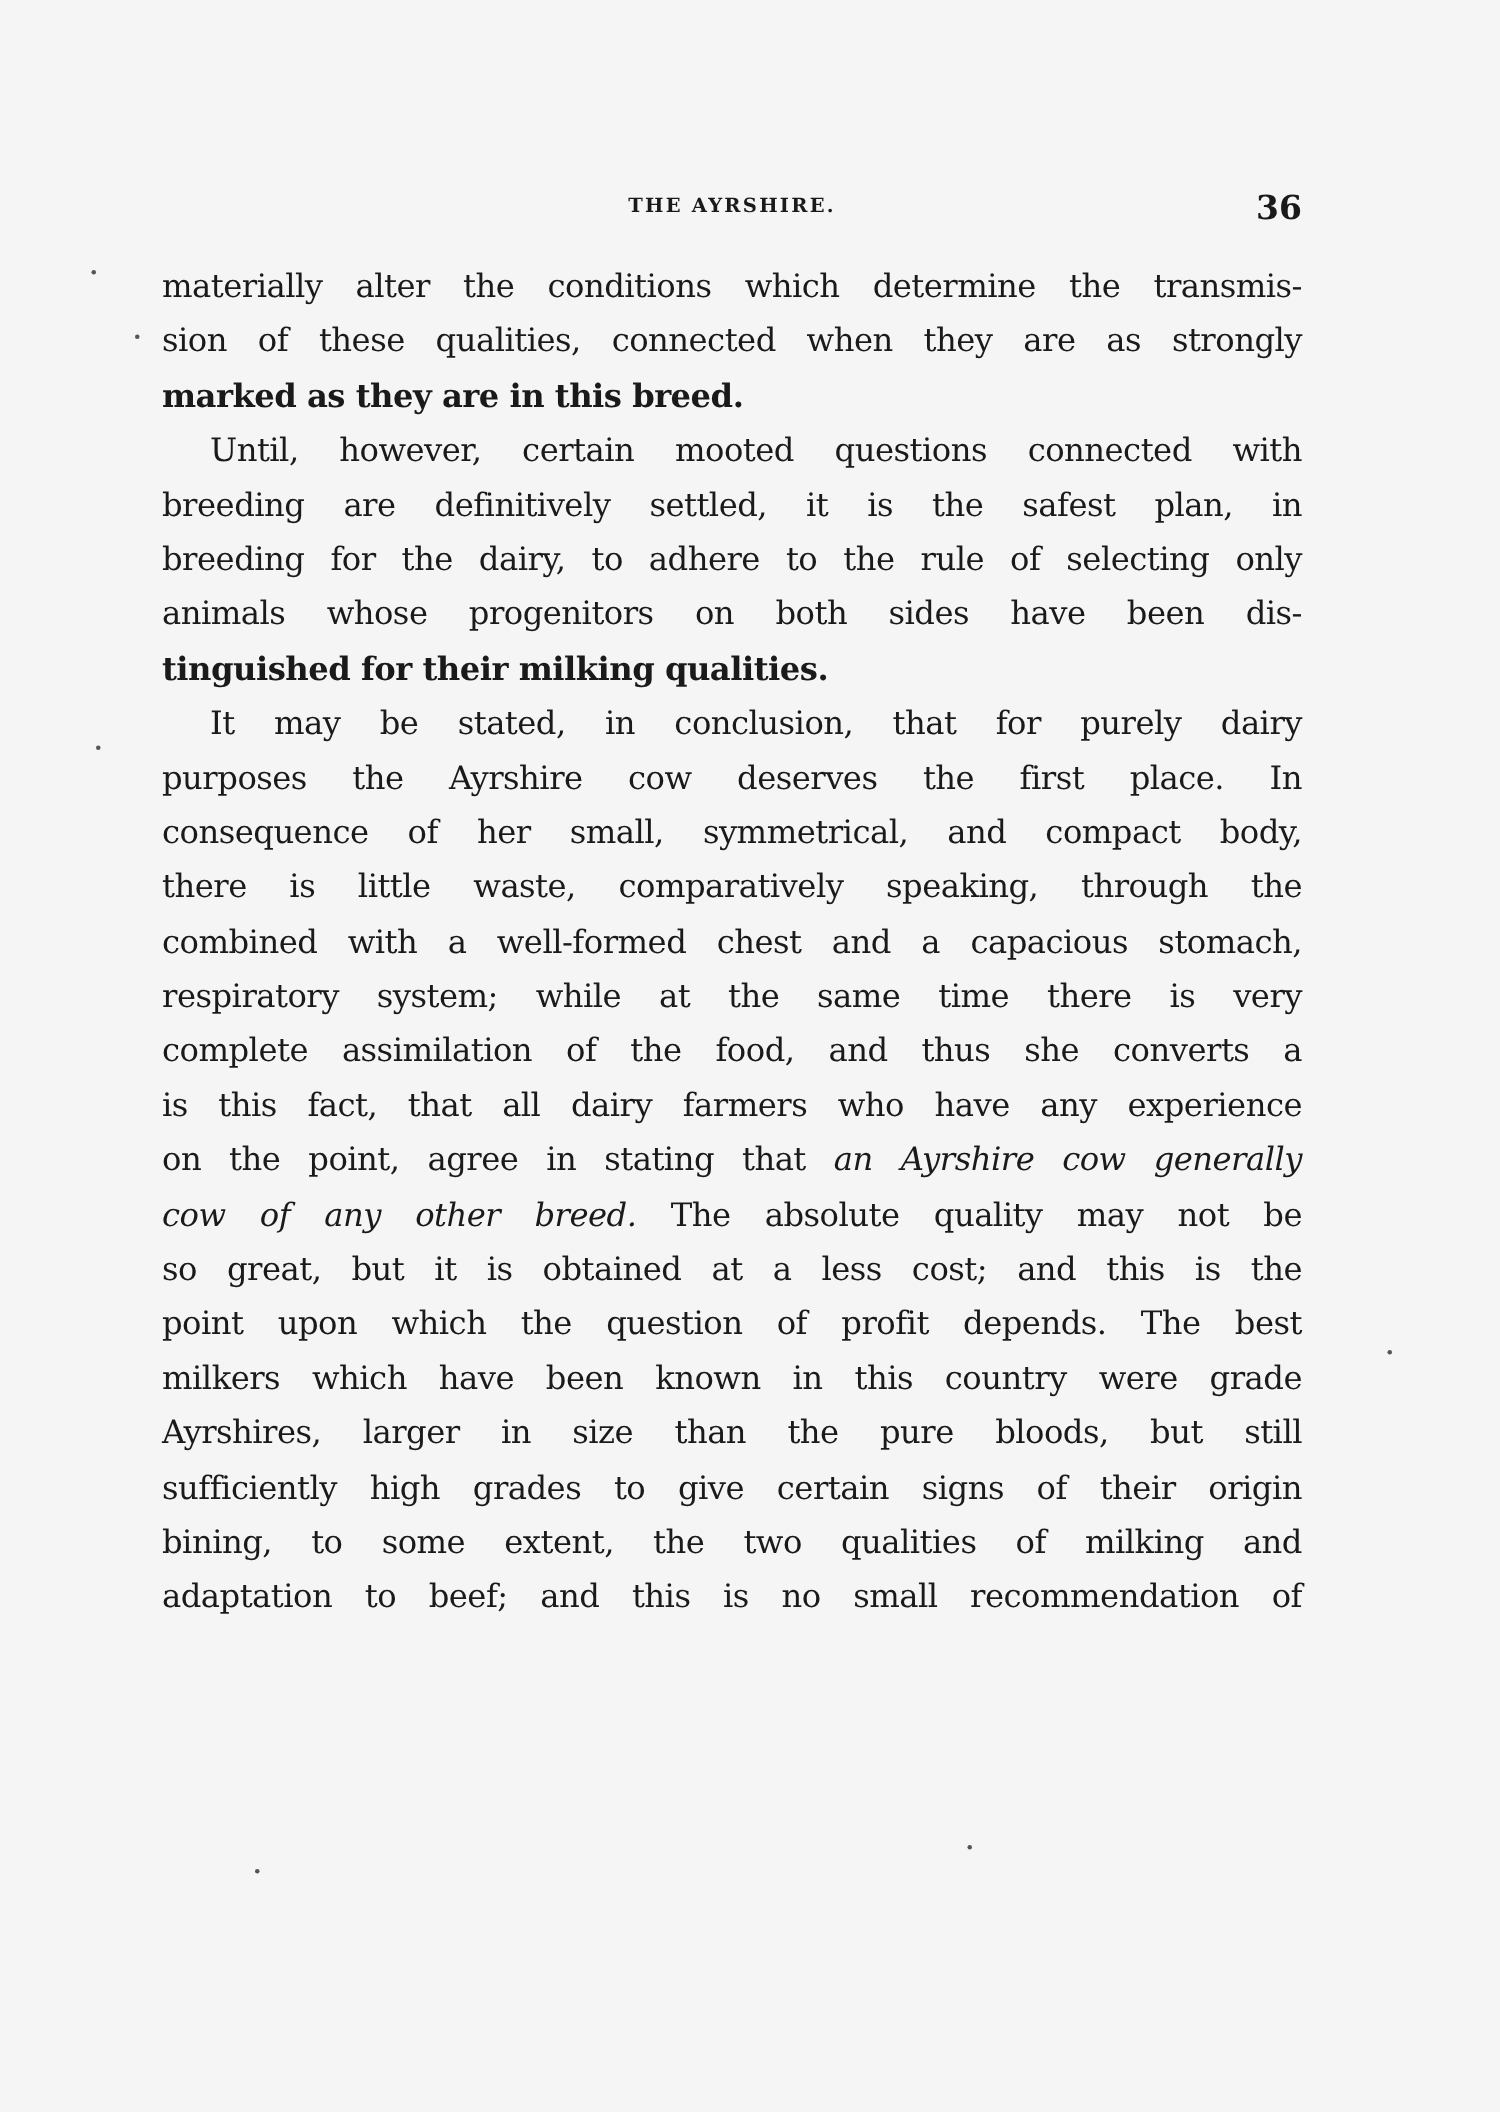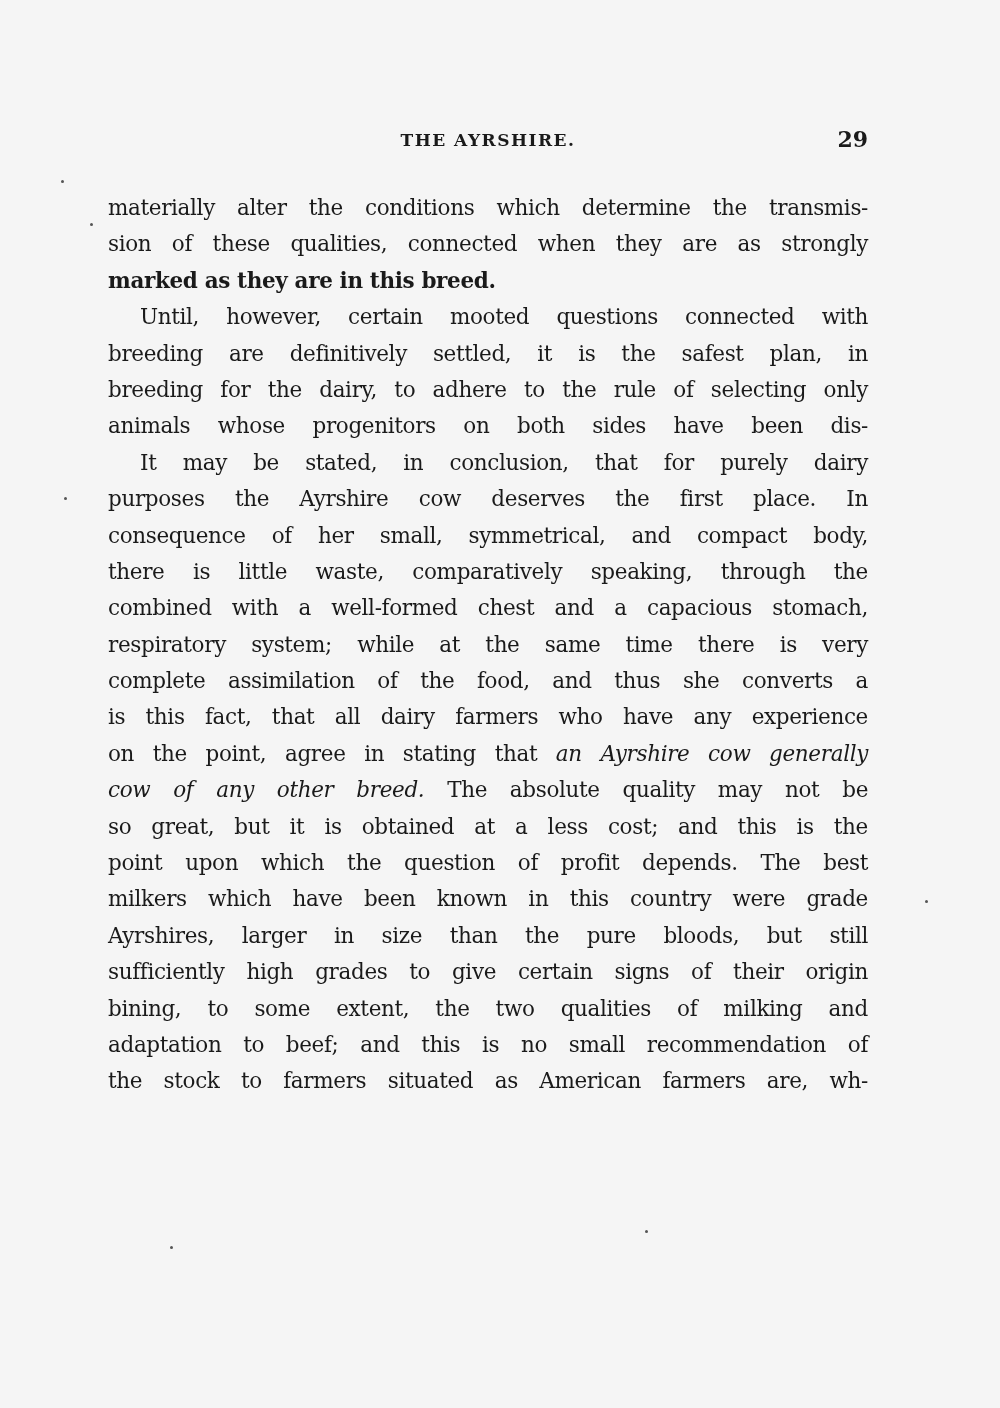--- a/index.html
+++ b/index.html
@@ -24,33 +24,33 @@
   .running-head {
     position: relative;
     height: 36px;
   }
   .running-title {
     position: absolute;
     left: 0;
     right: 0;
     top: 4px;
     text-align: center;
-    font-size: 17px;
+    font-size: 13px;
     font-weight: bold;
     letter-spacing: 1.5px;
   }
   .page-number {
     position: absolute;
     right: 0;
     top: 0;
     font-size: 22px;
     font-weight: bold;
   }
   .body-text {
-    margin-top: 28px;
+    margin-top: 12px;
   }
   .line {
     display: block;
     height: 36.4px;
     line-height: 36.4px;
     font-size: 21.5px;
     white-space: nowrap;
     text-align: justify;
     text-align-last: justify;
     letter-spacing: -0.35px;
@@ -72,57 +72,57 @@
     background: #555;
     border-radius: 50%;
   }
 </style>
 </head>
 <body>
 
 <div class="page">
   <div class="running-head">
     <span class="running-title">THE AYRSHIRE.</span>
-    <span class="page-number">29</span>
+    <span class="page-number">36</span>
   </div>
 
   <div class="body-text">
 
     <div class="paragraph">
       <span class="line">materially alter the conditions which determine the transmis-</span>
       <span class="line">sion of these qualities, connected when they are as strongly</span>
       <span class="line last">marked as they are in this breed.</span>
     </div>
 
     <div class="paragraph">
       <span class="line indent">Until, however, certain mooted questions connected with</span>
       <span class="line">breeding are definitively settled, it is the safest plan, in</span>
       <span class="line">breeding for the dairy, to adhere to the rule of selecting only</span>
       <span class="line">animals whose progenitors on both sides have been dis-</span>
+      <span class="line last">tinguished for their milking qualities.</span>
     </div>
 
     <div class="paragraph">
       <span class="line indent">It may be stated, in conclusion, that for purely dairy</span>
       <span class="line">purposes the Ayrshire cow deserves the first place. In</span>
       <span class="line">consequence of her small, symmetrical, and compact body,</span>
       <span class="line">there is little waste, comparatively speaking, through the</span>
       <span class="line">combined with a well-formed chest and a capacious stomach,</span>
       <span class="line">respiratory system; while at the same time there is very</span>
       <span class="line">complete assimilation of the food, and thus she converts a</span>
       <span class="line">is this fact, that all dairy farmers who have any experience</span>
       <span class="line"><span>on the point, agree in stating that </span><em>an Ayrshire cow generally</em></span>
       <span class="line"><em>cow of any other breed.</em><span> The absolute quality may not be</span></span>
       <span class="line">so great, but it is obtained at a less cost; and this is the</span>
       <span class="line">point upon which the question of profit depends. The best</span>
       <span class="line">milkers which have been known in this country were grade</span>
       <span class="line">Ayrshires, larger in size than the pure bloods, but still</span>
       <span class="line">sufficiently high grades to give certain signs of their origin</span>
       <span class="line">bining, to some extent, the two qualities of milking and</span>
       <span class="line">adaptation to beef; and this is no small recommendation of</span>
-      <span class="line">the stock to farmers situated as American farmers are, wh-</span>
     </div>
   </div>
 </div>
 
 <span class="speck" style="left:61px; top:180px;"></span>
 <span class="speck" style="left:90px; top:223px;"></span>
 <span class="speck" style="left:64px; top:497px;"></span>
 <span class="speck" style="left:925px; top:900px;"></span>
 <span class="speck" style="left:170px; top:1246px;"></span>
 <span class="speck" style="left:645px; top:1230px;"></span>

